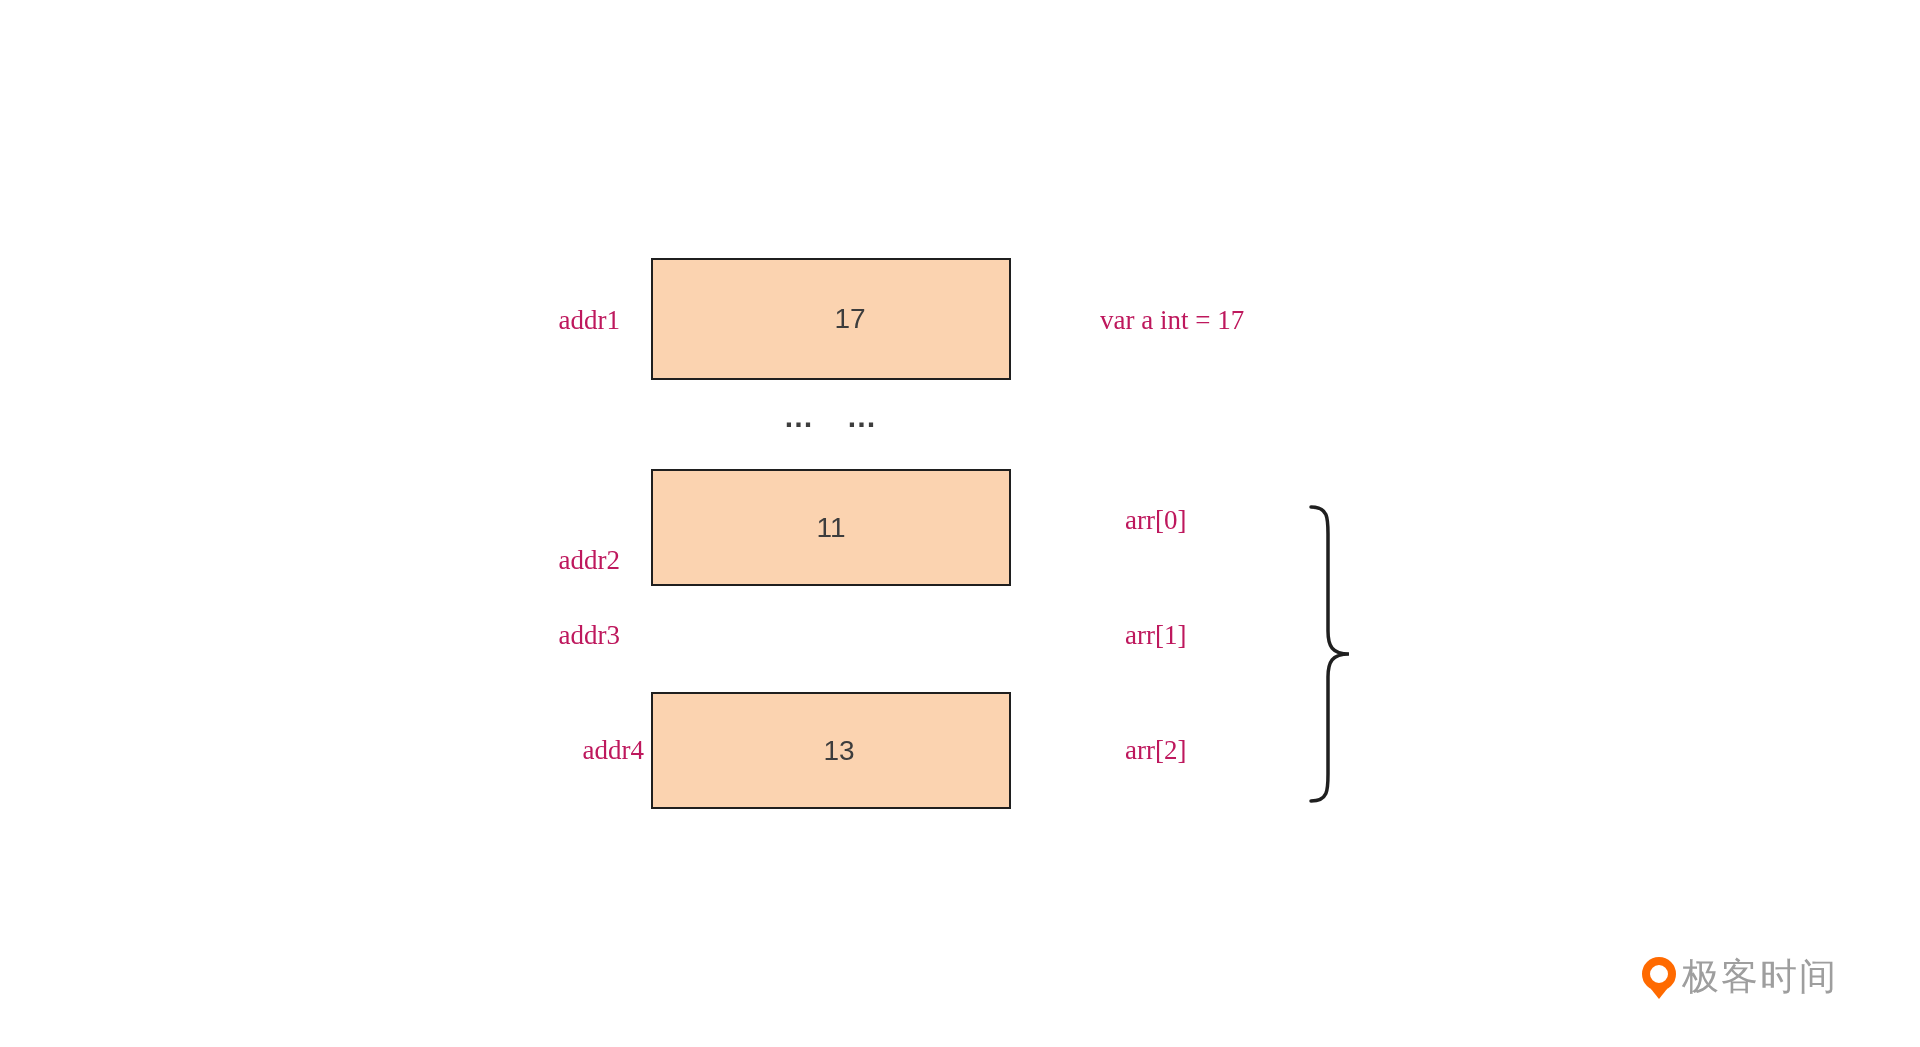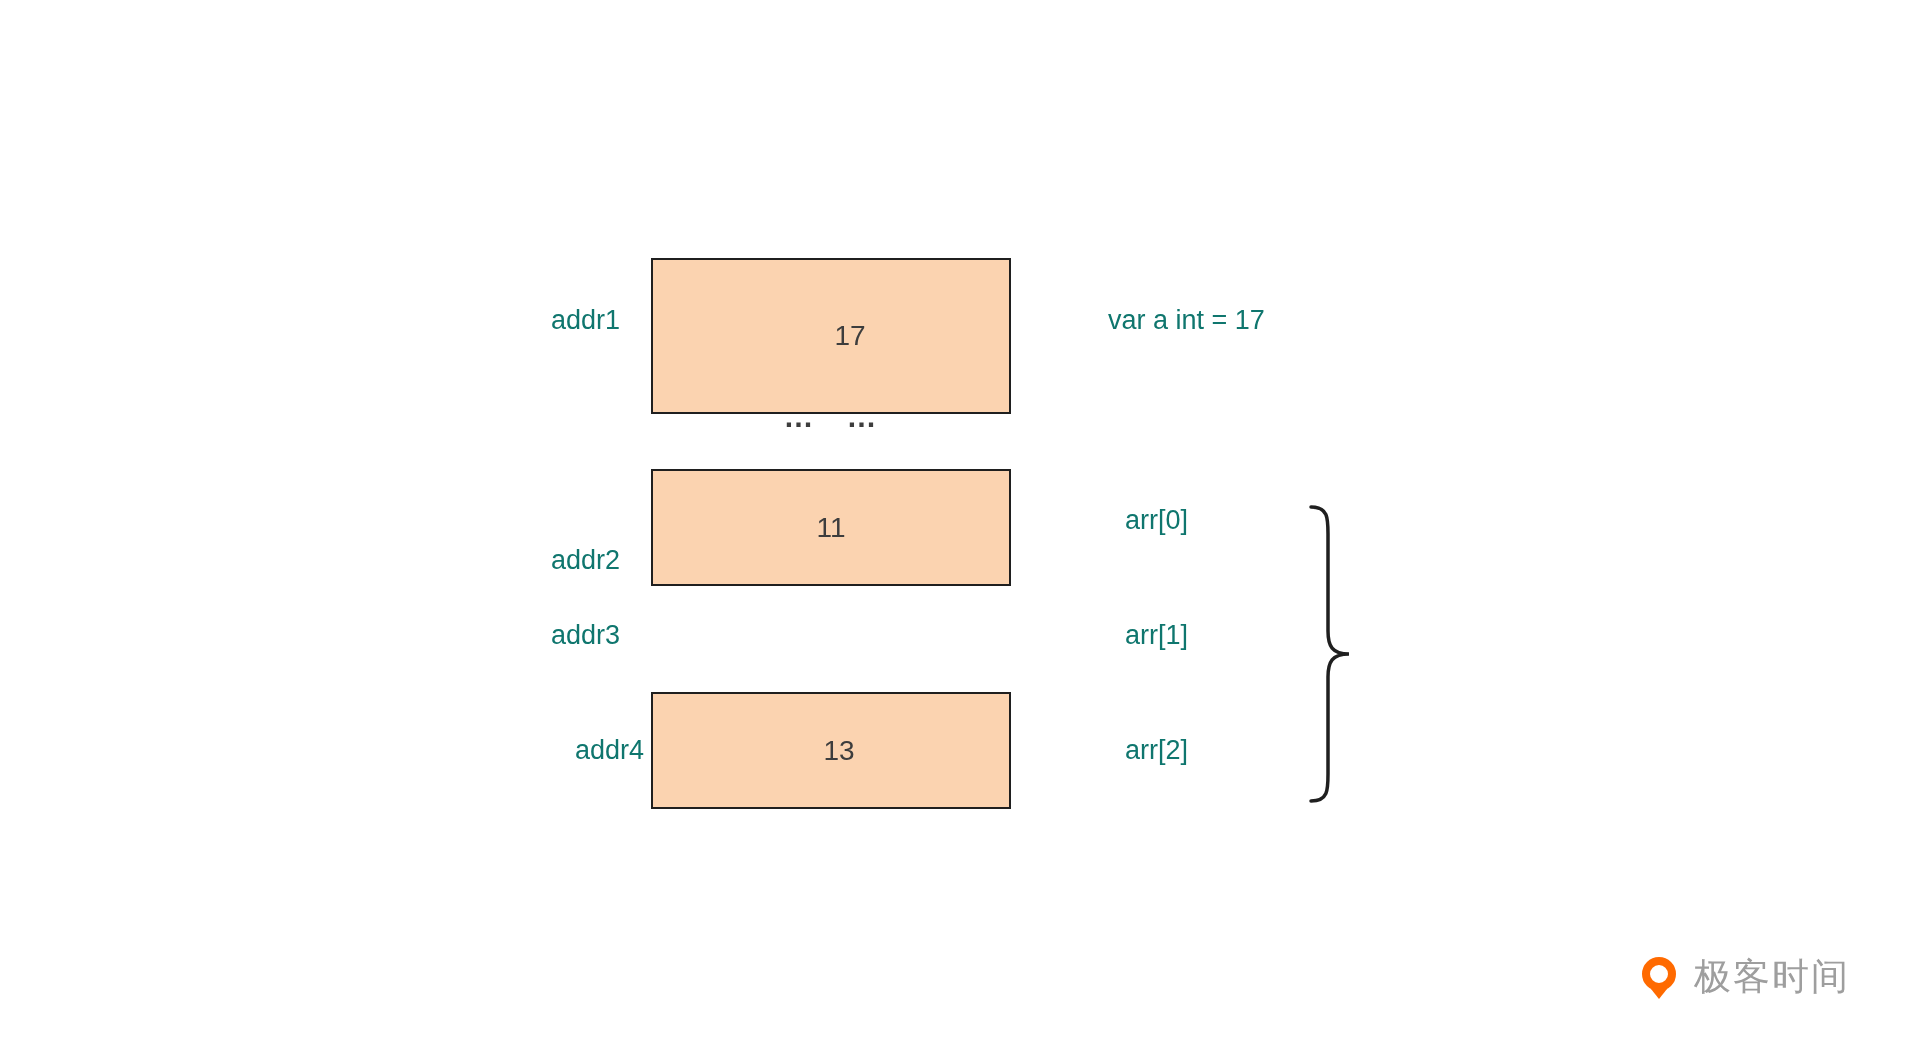--- a/index.html
+++ b/index.html
@@ -10,24 +10,25 @@
   }
   .canvas {
     position: relative;
     width: 1920px;
     height: 1047px;
     background: #ffffff;
     overflow: hidden;
   }
   .label {
     position: absolute;
-    color: #0f766e;
+    color: #be185d;
     font-size: 27px;
     line-height: 34px;
     white-space: nowrap;
+    font-family: Liberation Serif, serif;
   }
   .addr-label {
     width: 240px;
     text-align: right;
   }
   .index-label {
     width: 150px;
   }
   .cell {
     position: absolute;
@@ -46,48 +47,47 @@
     position: absolute;
     color: #3d3d3d;
     font-size: 30px;
     font-weight: bold;
     letter-spacing: 2px;
     text-align: center;
     white-space: pre;
   }
   .annotation {
     font-size: 27px;
-    margin-left: 8px;
   }
   .brace {
     position: absolute;
   }
   .footer-brand {
     position: absolute;
     left: 1636px;
     top: 952px;
     display: flex;
     align-items: center;
-    gap: 12px;
+    gap: 0;
   }
   .brand-text {
     color: #9e9e9e;
     font-size: 37px;
     letter-spacing: 2px;
     white-space: nowrap;
   }
 </style>
 </head>
 <body>
 
 <div class="canvas">
 
   <div class="label addr-label" style="left:380px; top:303px;">addr1</div>
 
-  <div class="cell" style="left:651px; top:258px; width:360px; height:156px;padding-left:38px;">
+  <div class="cell" style="left:651px; top:258px; width:360px; height:122px;padding-left:38px;">
     <span class="cell-value">17</span>
   </div>
 
   <div class="label annotation" style="left:1100px; top:303px;">var a int = 17</div>
 
   <div class="ellipsis" style="left:651px; top:400px; width:360px;">…   …</div>
 
   <div class="label addr-label" style="left:380px; top:503px;margin-top:40px;">addr2</div>
   <div class="cell" style="left:651px; top:469px; width:360px; height:117px;">
     <span class="cell-value">11</span>

